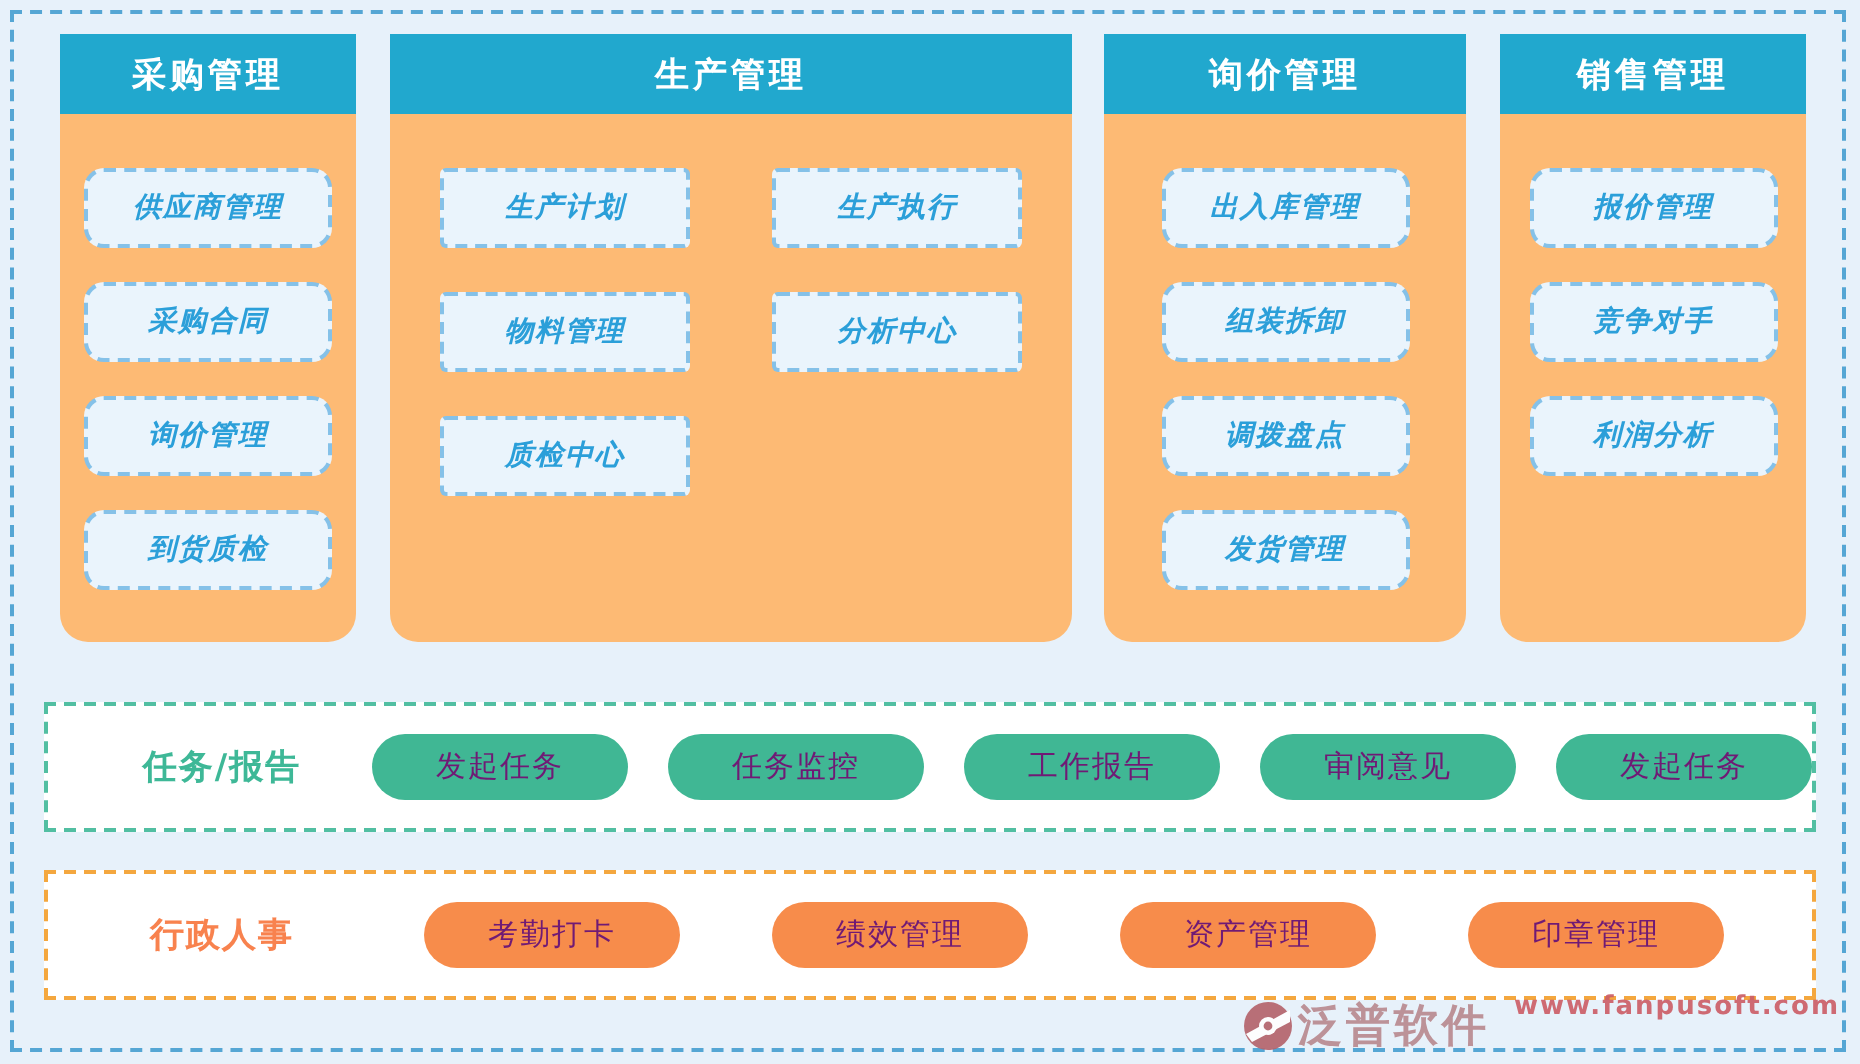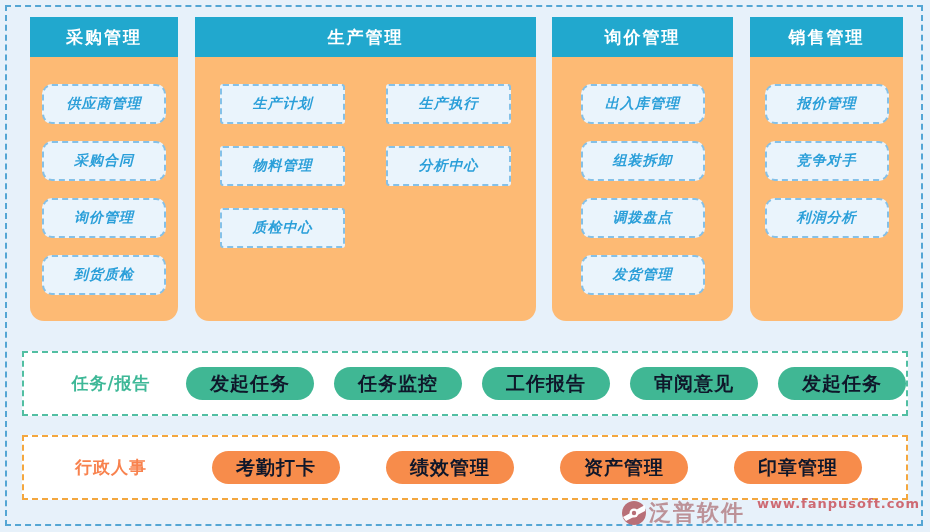--- a/index.html
+++ b/index.html
@@ -38,21 +38,21 @@
           background:#FFFFFF; display:flex; align-items:center; }
   .band-green  { top:351px; border:2px dashed #52BFA2;justify-content:center; }
   .band-orange { top:435px; border:2px dashed #F4A73E;gap:26px; }
 
   .band-label { width:110px; margin-left:32px; text-align:center;
                 font-size:17px; font-weight:bold; letter-spacing:1px; }
   .band-green  .band-label { color:#3EB897; }
   .band-orange .band-label { color:#F8824E; }
 
   .pill { width:128px; height:33px; margin-left:20px; border-radius:17px;
-          color:#0f172a; font-size:19px; font-weight:bold; letter-spacing:1px;
+          color:#701a75; font-size:15px; font-weight:normal; letter-spacing:1px;
           display:flex; align-items:center; justify-content:center; cursor:pointer; }
   .pill-green  { background:#40B794; }
   .pill-orange { background:#F78C4B; }
 
   
   .watermark { position:absolute; right:10px; bottom:4px; z-index:5;
                display:flex; flex-direction:row; align-items:flex-start;
                opacity:0.92; pointer-events:none; }
   .wm-top { display:flex; align-items:center; gap:2px; }
   .wm-glyph { width:26px; height:26px; display:inline-flex; }

